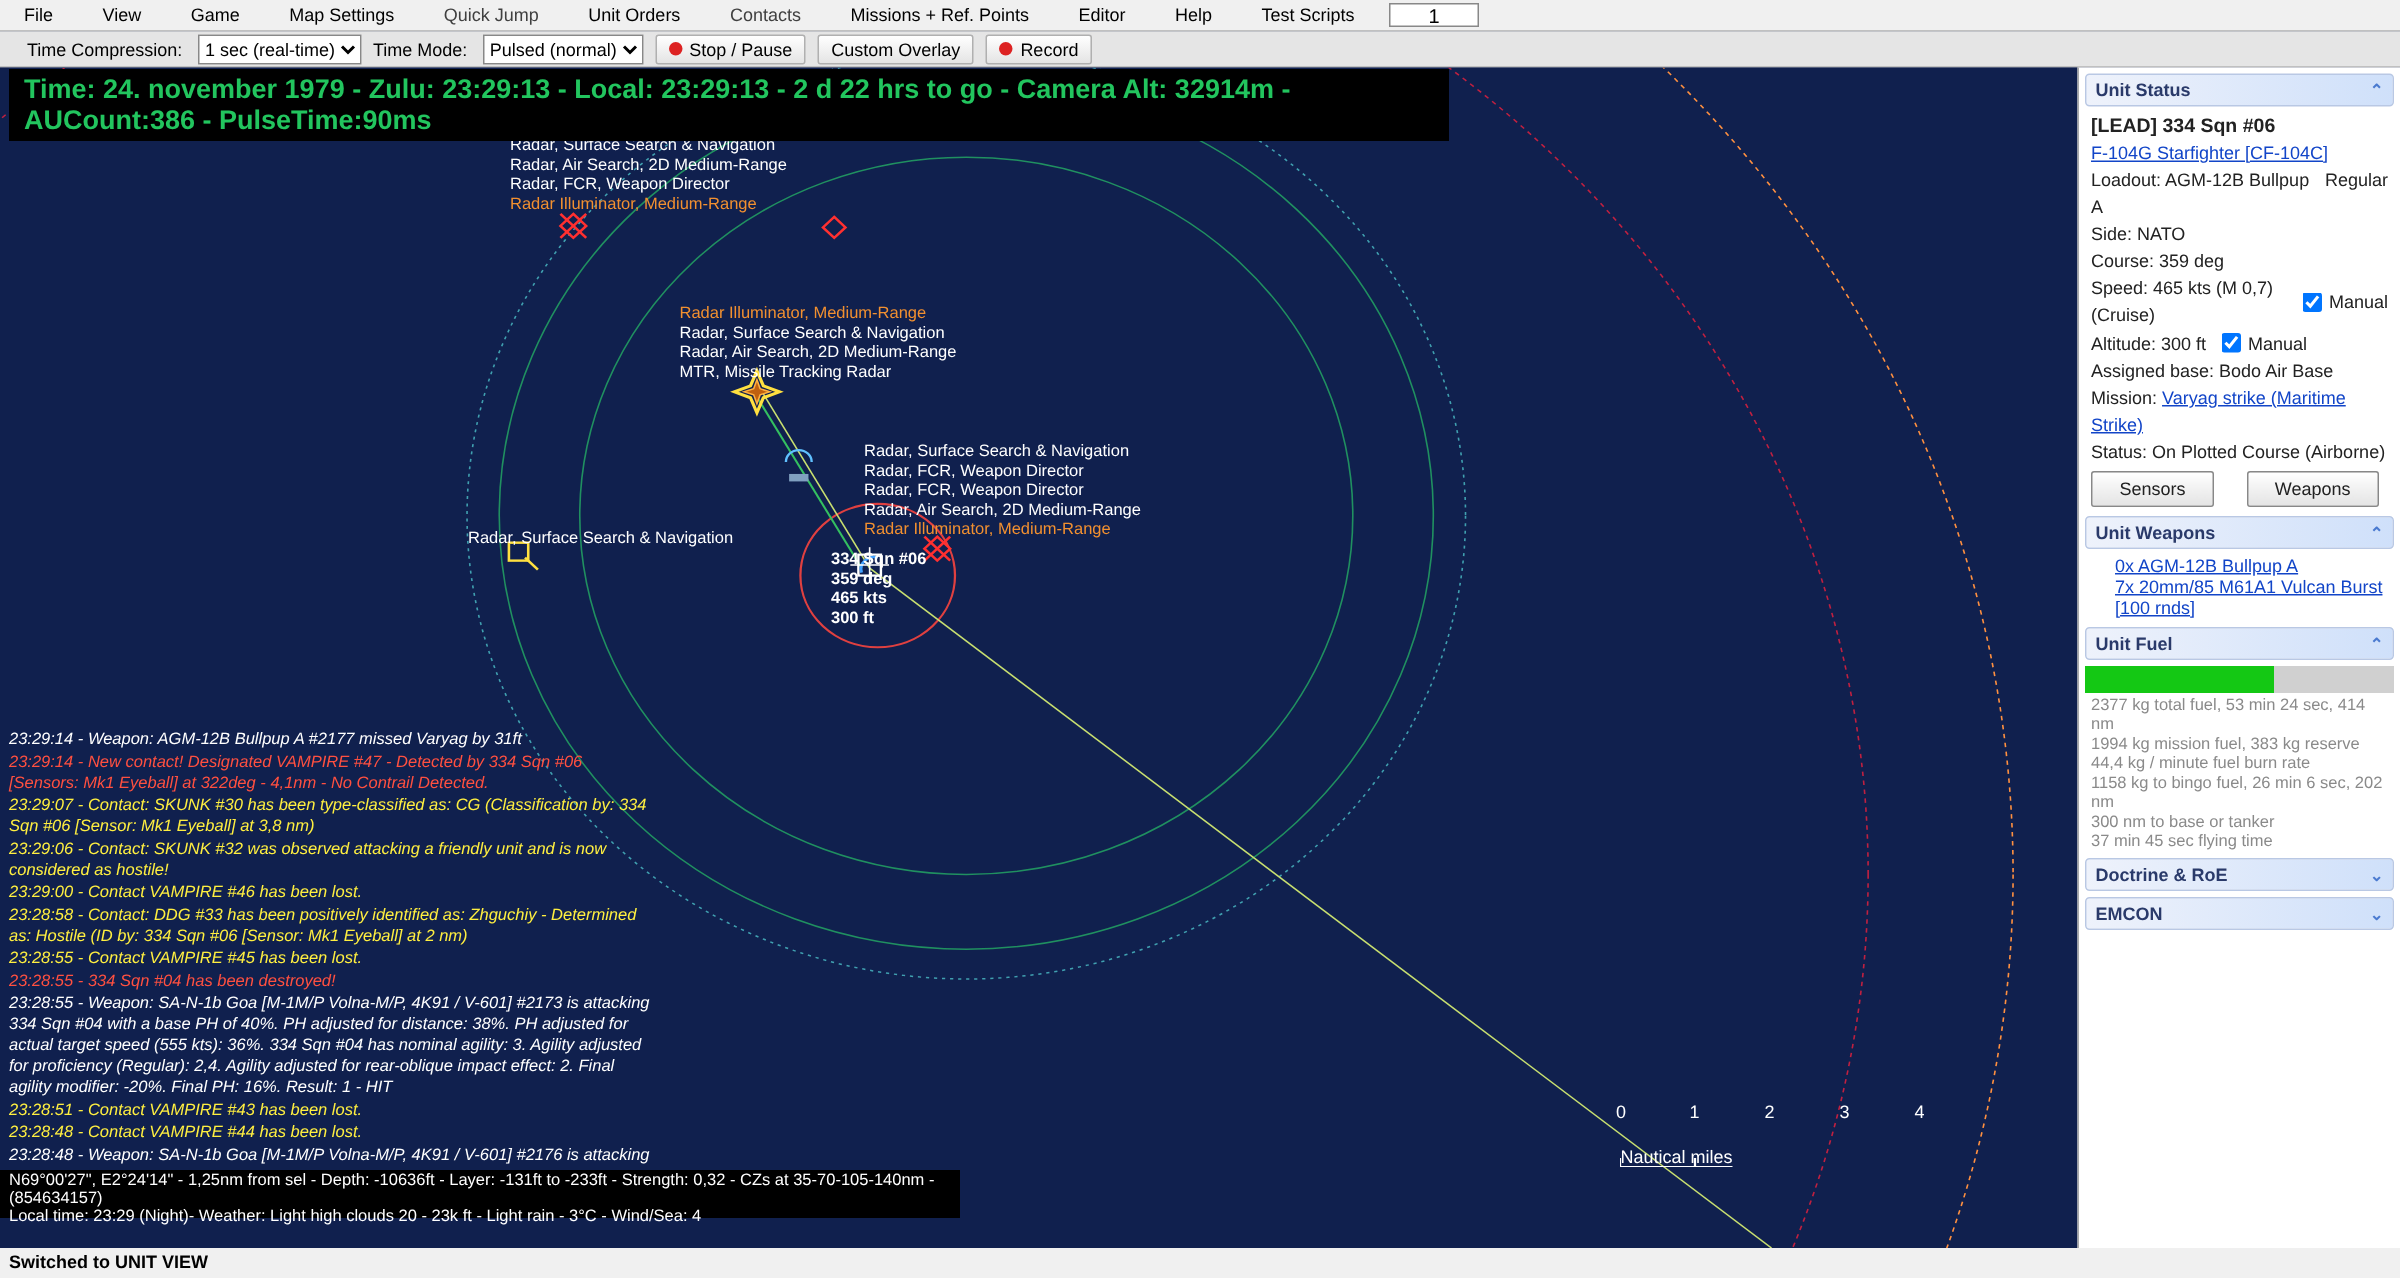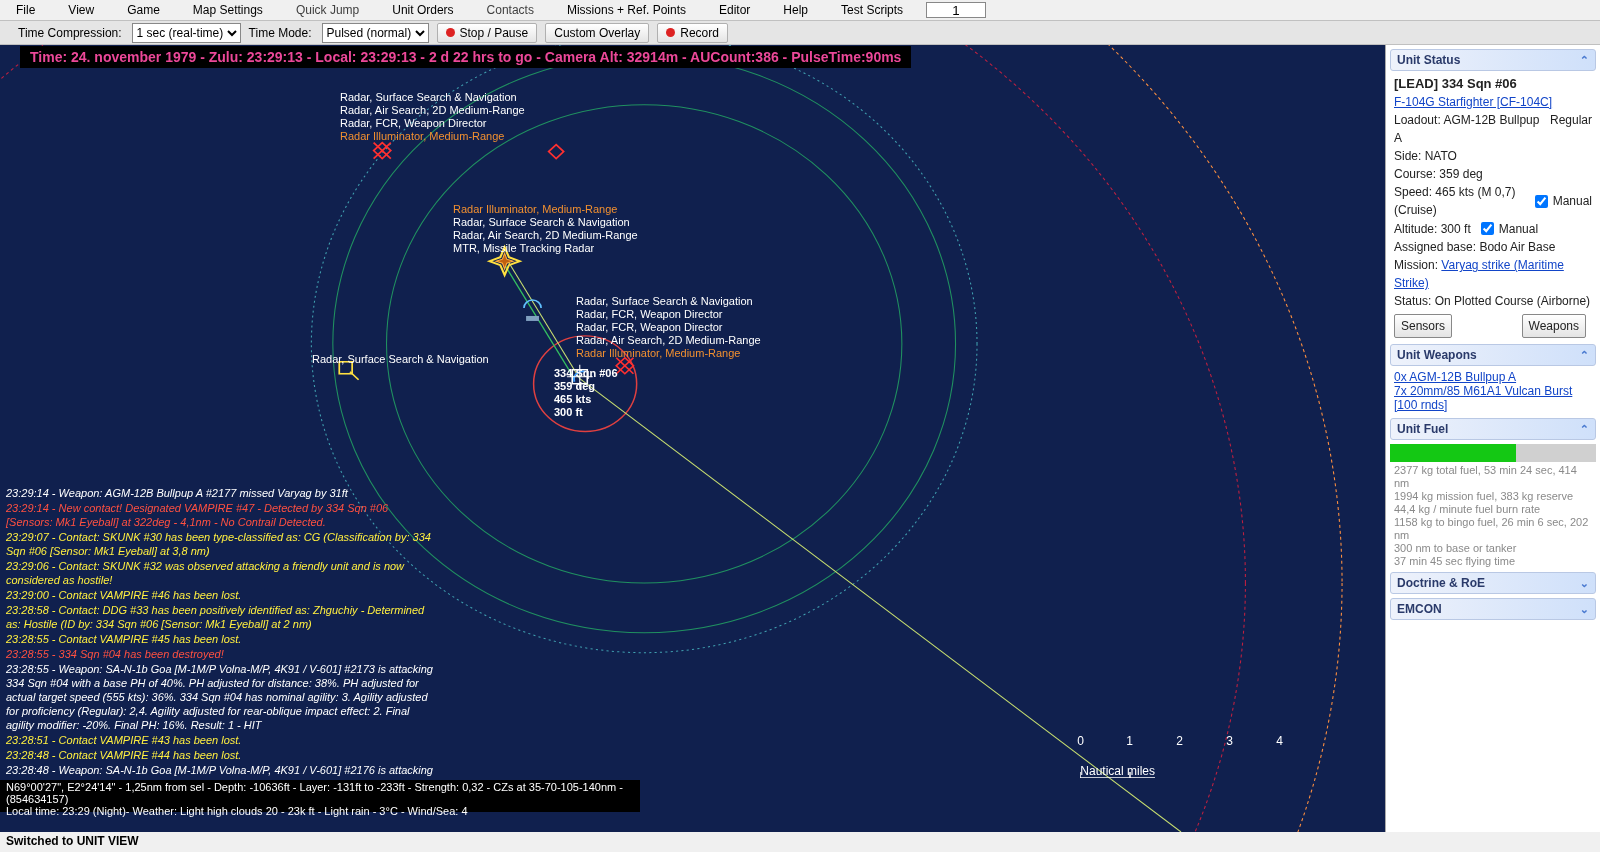--- a/index.html
+++ b/index.html
@@ -9,21 +9,21 @@
   #menubar span{padding:2px 10px;cursor:default}
   #menubar span.dim{color:#404040}
   #menubar input{width:60px;height:16px;background:#fff;border:1px solid #888;text-align:center}
   
   #toolbar{background:#e5e5e5;color:#000;height:24px;display:flex;align-items:center;padding:0 18px;gap:8px;border-bottom:1px solid #c0c0c0}
   #toolbar label{margin-right:2px}
   #toolbar select{font-size:12px;height:20px;background:#fff;border:1px solid #888}
   .tb-btn{border:1px solid #b0b0b0;background:linear-gradient(#fff,#e4e4e4);height:20px;padding:0 8px;display:flex;align-items:center;gap:5px;border-radius:2px;color:#000}
   .dot-red{width:9px;height:9px;background:#d22;border-radius:50%;display:inline-block}
   
-  #timebar{background:#000;color:#ec4899;font-size:14px;font-weight:bold;padding:3px 10px;position:absolute;top:46px;left:20px;max-width:960px}
+  #timebar{background:#000;color:#22c55e;font-size:18px;font-weight:bold;padding:3px 10px;position:absolute;top:46px;left:6px;max-width:960px}
   
   #map{position:absolute;top:45px;left:0;right:215px;bottom:20px;background:#10204e;overflow:hidden}
   #map svg{position:absolute;left:0;top:0;width:100%;height:100%}
   .lbl{font-size:11px;color:#fff;position:absolute;white-space:nowrap;line-height:13px}
   .lbl .or{color:#f29030}
   .lbl .wh{color:#fff}
   
   #log{position:absolute;left:6px;bottom:54px;max-width:430px;font-style:italic;font-size:11px;line-height:14px}
   #log div{margin-bottom:1px}
   .c-wh{color:#fff}.c-rd{color:#ff5040}.c-ye{color:#ffef40}
@@ -35,25 +35,25 @@
   #scale svg{display:block}
   
   #side{position:absolute;right:0;top:45px;bottom:20px;width:215px;background:#fff;color:#222;overflow-y:auto;overflow-x:hidden;border-left:1px solid #aaa}
   .hdr{background:linear-gradient(90deg,#eef2fb,#cfe0fa);border:1px solid #b9c8e4;border-radius:3px;margin:4px;padding:3px 6px;font-weight:bold;color:#2a3a6a;position:relative}
   .hdr .chev{position:absolute;right:6px;top:4px;color:#4a7ad0;font-size:11px}
   .pod{margin:2px 8px 6px 8px;line-height:18px}
   .pod a,.lk{color:#1245c8;text-decoration:underline;cursor:pointer}
   .pod .title{font-weight:bold;font-size:13px}
   .pod .right{float:right}
   .pod label{display:flex;align-items:center;gap:2px}
-  .pbtn{display:inline-block;border:1px solid #888;background:linear-gradient(#fff,#e4e4e4);padding:2px 6px;border-radius:2px;margin:4px 6px 0 0}
+  .pbtn{display:inline-block;border:1px solid #888;background:linear-gradient(#fff,#e4e4e4);padding:2px 18px;border-radius:2px;margin:4px 6px 0 0}
   .fuelbar{height:18px;background:#d0d0d0;margin:0 4px 2px 4px;position:relative}
   .fuelbar i{position:absolute;left:0;top:0;bottom:0;background:#14c814}
   .fuelinfo{color:#8a8a8a;font-size:11px;margin:0 8px;line-height:13px}
-  .wlist{margin:0 8px 6px 8px}
+  .wlist{margin:0 8px 6px 24px}
   .wlist div{color:#1245c8;text-decoration:underline}
 </style>
 </head>
 <body>
 
 <div id="menubar">
     <span>File</span>
     <span>View</span>
     <span>Game</span>
     <span>Map Settings</span>

